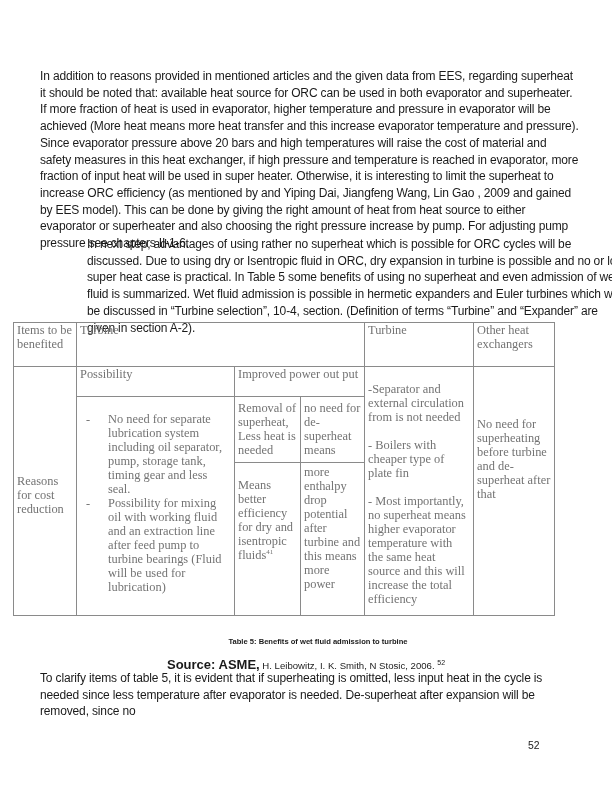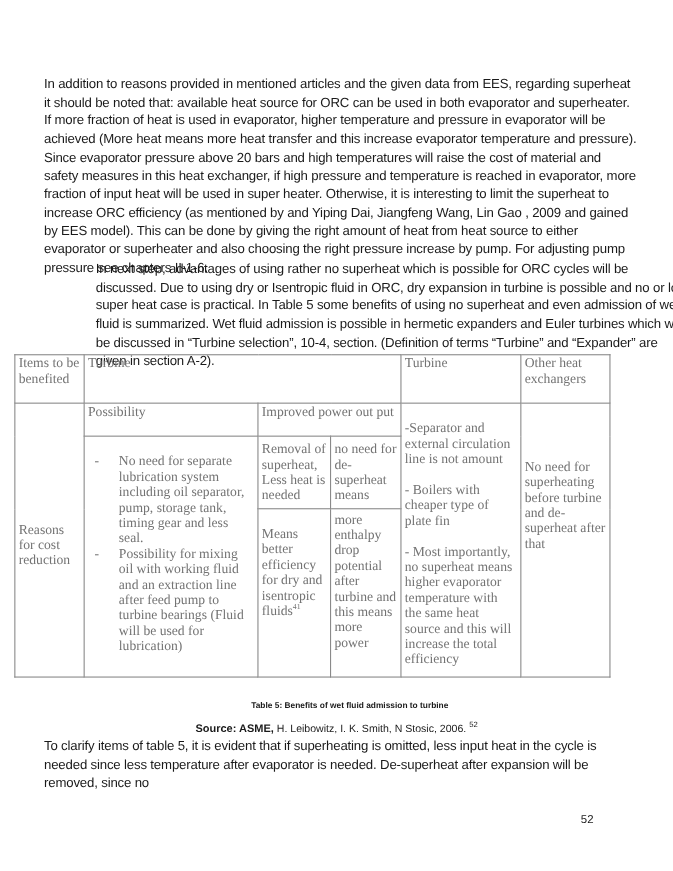--- a/index.html
+++ b/index.html
@@ -23,21 +23,21 @@
   ul.dash { list-style:none; margin:0; padding:0 0 0 28px; }
   ul.dash li { position:relative; margin:0; }
   ul.dash li::before { content:"-"; position:absolute; left:-22px; }
   sup { font-size:7px; line-height:0; vertical-align:super; }
   .caption {
     position:absolute; left:0; width:612px; text-align:center;
     font-family:"Liberation Sans", sans-serif;
   }
   #cap1 { top:637px; font-size:7.6px; font-weight:bold;padding-left:12px; }
   #cap2 { top:657px; font-size:9.6px; }
-  #cap2 .src { font-size:10px; font-weight:bold; }
+  #cap2 .src { font-size:13px; font-weight:bold; }
   #pagenum { position:absolute; left:528px; top:740px; font-family:"Liberation Sans", sans-serif; font-size:10.4px; }
   .gap { height:14px; }
 </style>
 </head>
 <body>
 
 <p class="para" id="p1">In addition to reasons provided in mentioned articles and the given data from EES, regarding superheat it should be noted that: available heat source for ORC can be used in both evaporator and superheater. If more fraction of heat is used in evaporator, higher temperature and pressure in evaporator will be achieved (More heat means more heat transfer and this increase evaporator temperature and pressure). Since evaporator pressure above 20 bars and high temperatures will raise the cost of material and safety measures in this heat exchanger, if high pressure and temperature is reached in evaporator, more fraction of input heat will be used in super heater. Otherwise, it is interesting to limit the superheat to increase ORC efficiency (as mentioned by and Yiping Dai, Jiangfeng Wang, Lin Gao , 2009 and  gained by EES model). This can be done by giving the right amount of heat from heat source to either evaporator or superheater and also choosing the right pressure increase by pump. For adjusting pump pressure see chapters II-1-6.</p>
 <p class="para" id="p2">In next step, advantages of using rather no superheat which is possible for ORC cycles will be discussed. Due to using dry or Isentropic fluid in ORC, dry expansion in turbine is possible and no or low super heat case is practical. In Table 5 some benefits of using no superheat and even admission of wet fluid is summarized. Wet fluid admission is possible in hermetic expanders and Euler turbines which will be discussed in “Turbine selection”, 10-4, section. (Definition of terms “Turbine” and “Expander” are given in section A-2).</p>
 
 <table class="benefits">
@@ -54,21 +54,21 @@
     <td>Items to be benefited</td>
     <td colspan="3" class="c">Turbine</td>
     <td class="c">Turbine</td>
     <td class="c">Other heat exchangers</td>
   </tr>
   <tr style="height:30px">
     <td rowspan="3" class="c vm" style="padding-top:8px">Reasons for cost reduction</td>
     <td class="c">Possibility</td>
     <td colspan="2">Improved power out put</td>
     <td rowspan="3" class="vm" style="padding-top:6px">
-      <div>-Separator and external circulation line is not amount</div>
+      <div>-Separator and external circulation from is not needed</div>
       <div class="gap"></div>
       <div>- Boilers with cheaper type of plate fin</div>
       <div class="gap"></div>
       <div class="c">- Most importantly, no superheat means higher evaporator temperature with the same heat source and this will increase the total efficiency</div>
     </td>
     <td rowspan="3" class="vm" style="vertical-align:top !important; padding-top:50px">No need for superheating before turbine and de-superheat after that</td>
   </tr>
   <tr style="height:63px">
     <td rowspan="2" style="padding-top:15px">
       <ul class="dash">

